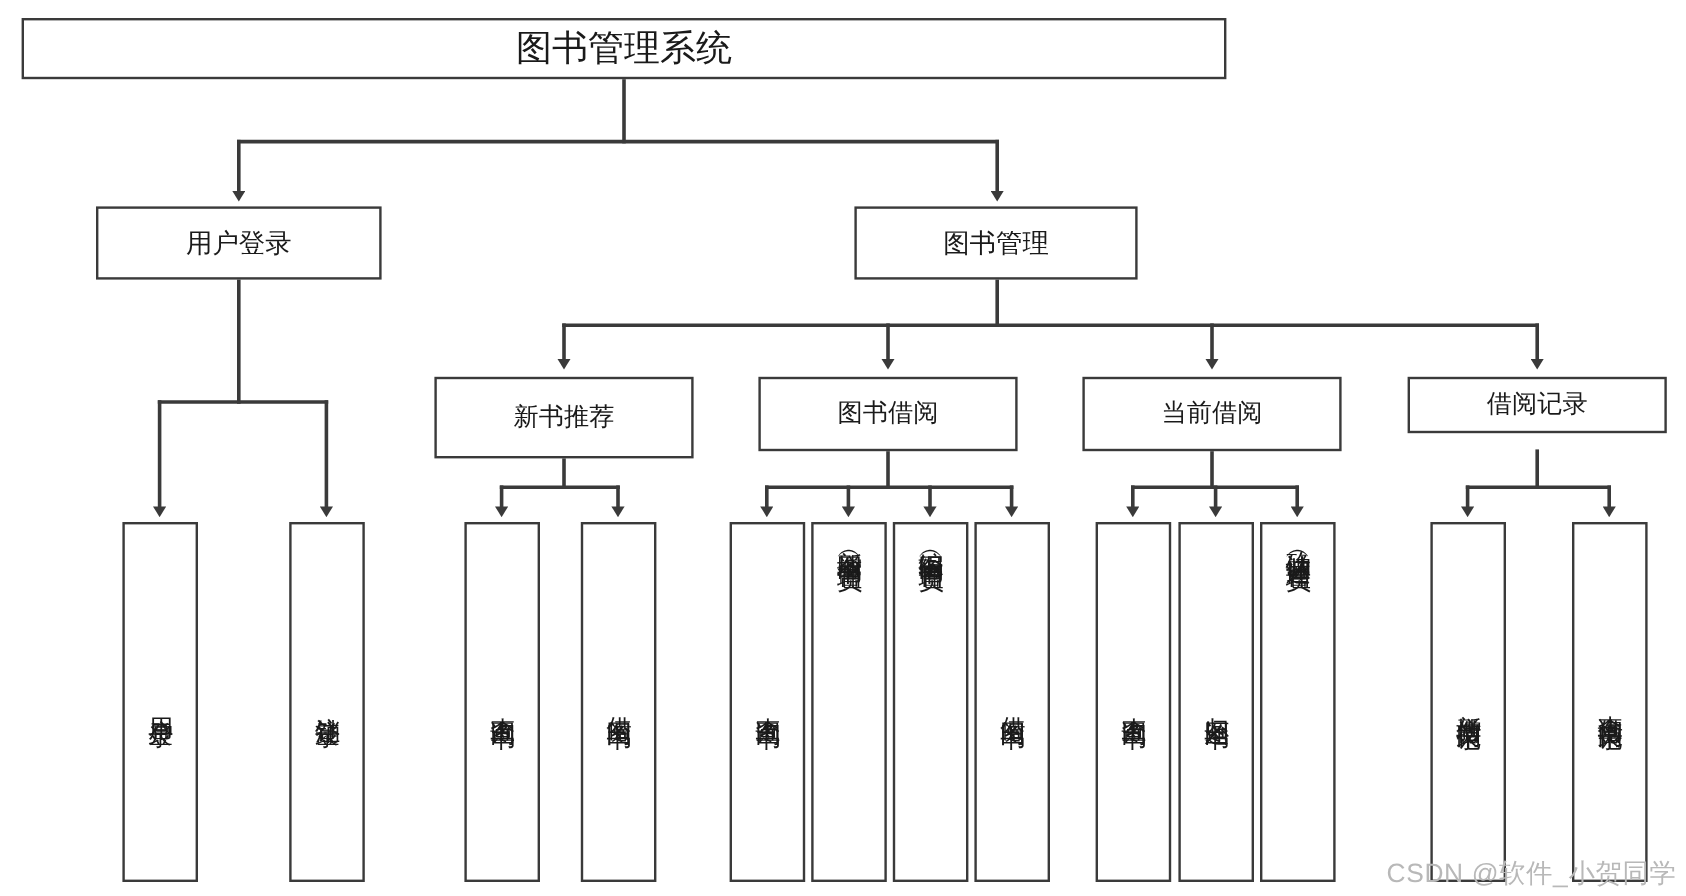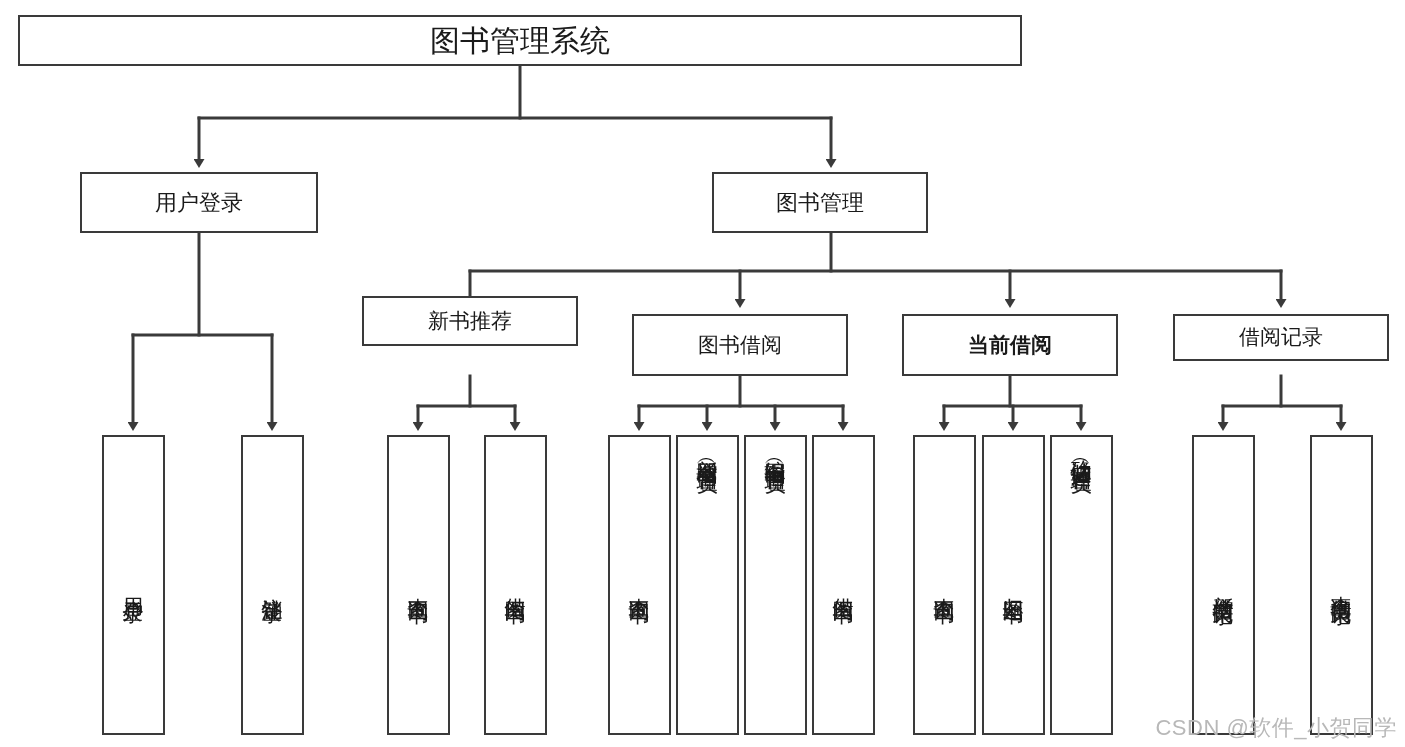--- a/index.html
+++ b/index.html
@@ -134,33 +134,33 @@
   </svg>
 
   <div class="node level0" style="left:18px; top:15px; width:1004px; height:51px;">
     <span class="label">图书管理系统</span>
   </div>
 
   <div class="node level1" style="left:80px; top:172px; width:238px; height:61px;">
     <span class="label">用户登录</span>
   </div>
 
-  <div class="node level1" style="left:712px; top:172px; width:216px; height:61px;">
+  <div class="node level1" style="left:712px; top:172px; width:236px; height:61px;">
     <span class="label">图书管理</span>
   </div>
 
-  <div class="node level2" style="left:362px; top:296px; width:216px; height:50px;">
+  <div class="node level2" style="left:362px; top:314px; width:216px; height:68px;">
     <span class="label">新书推荐</span>
   </div>
 
   <div class="node level2" style="left:632px; top:314px; width:216px; height:62px;">
     <span class="label">图书借阅</span>
   </div>
 
-  <div class="node level2" style="left:902px; top:314px; width:216px; height:62px;font-weight:bold;">
+  <div class="node level2" style="left:902px; top:314px; width:216px; height:62px;">
     <span class="label">当前借阅</span>
   </div>
 
   <div class="node level2" style="left:1173px; top:314px; width:216px; height:47px;">
     <span class="label">借阅记录</span>
   </div>
 
   <div class="node leaf short" style="left:102px; top:435px; width:63px; height:300px;">
     <span class="label">用户登录</span>
   </div>

